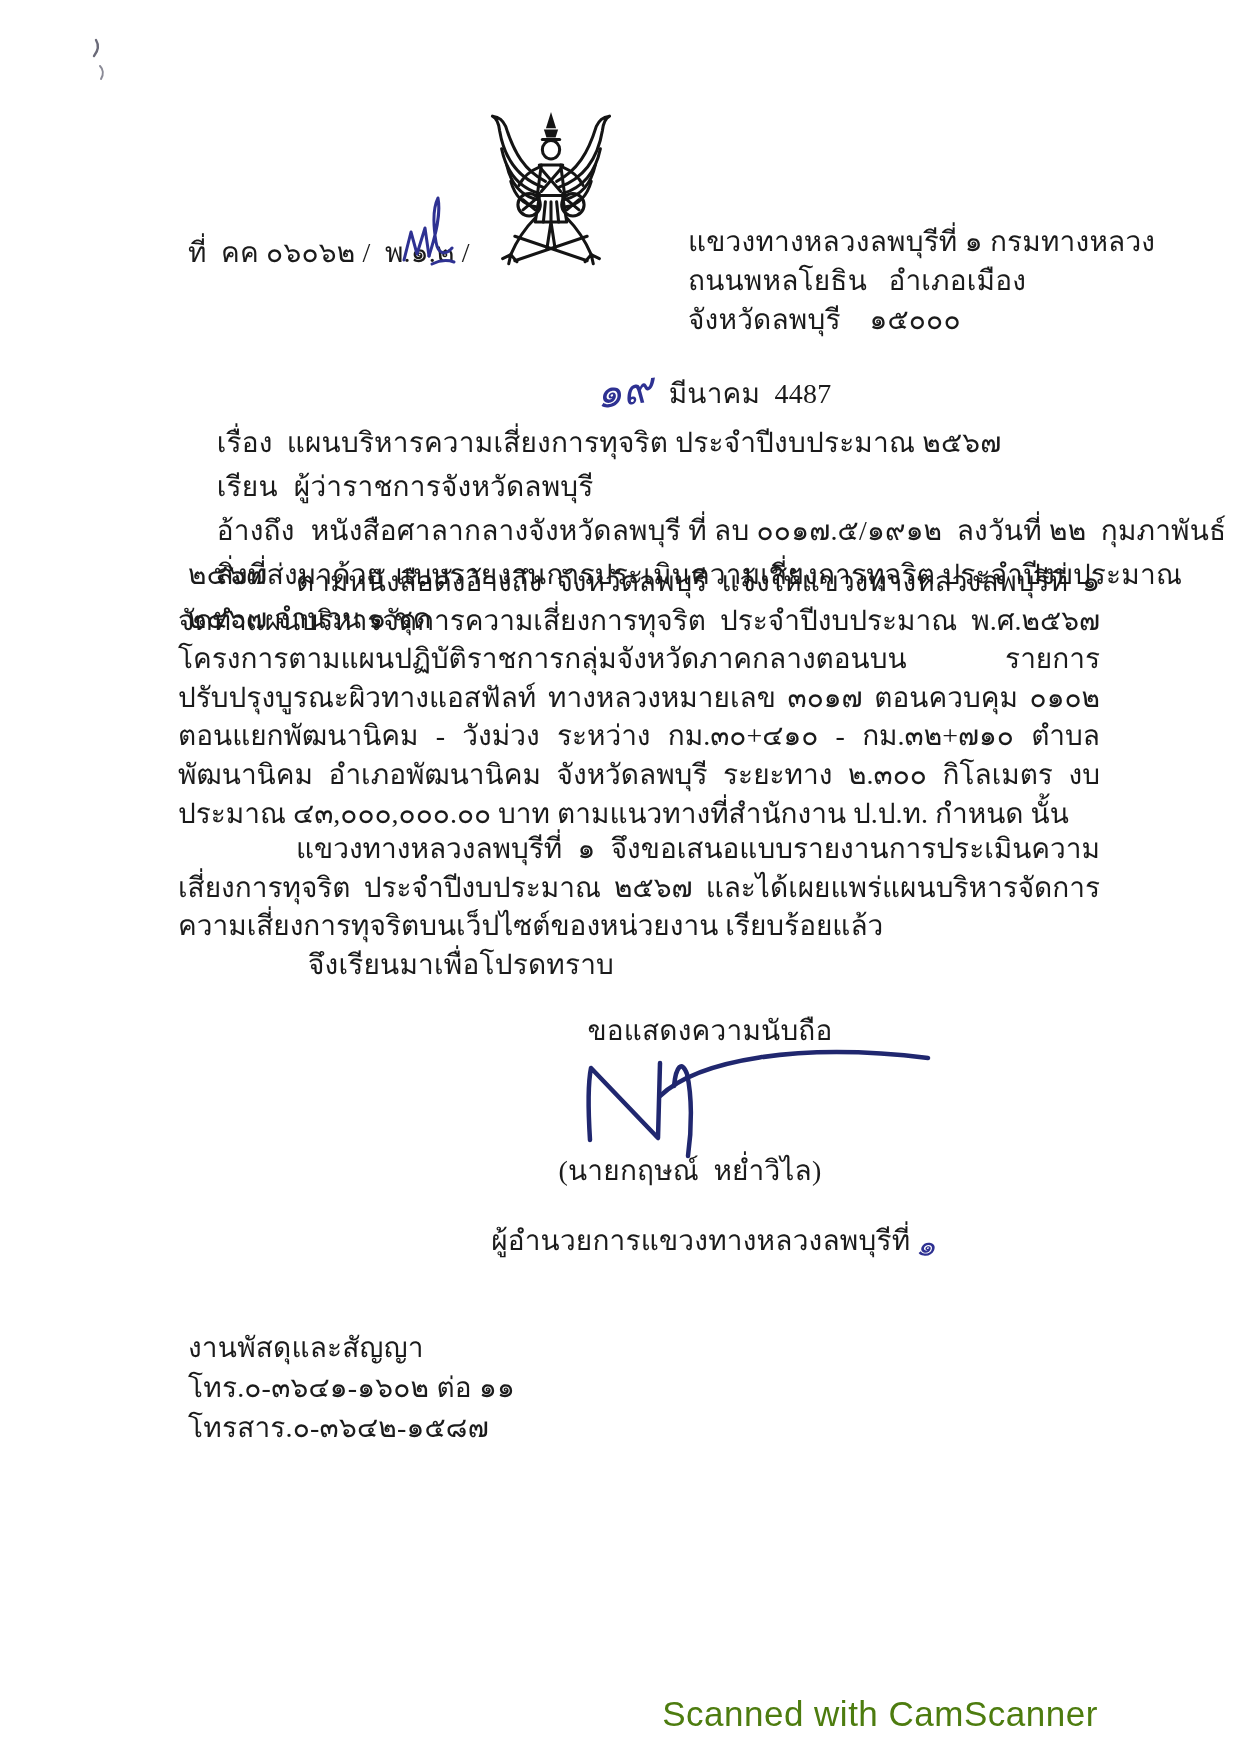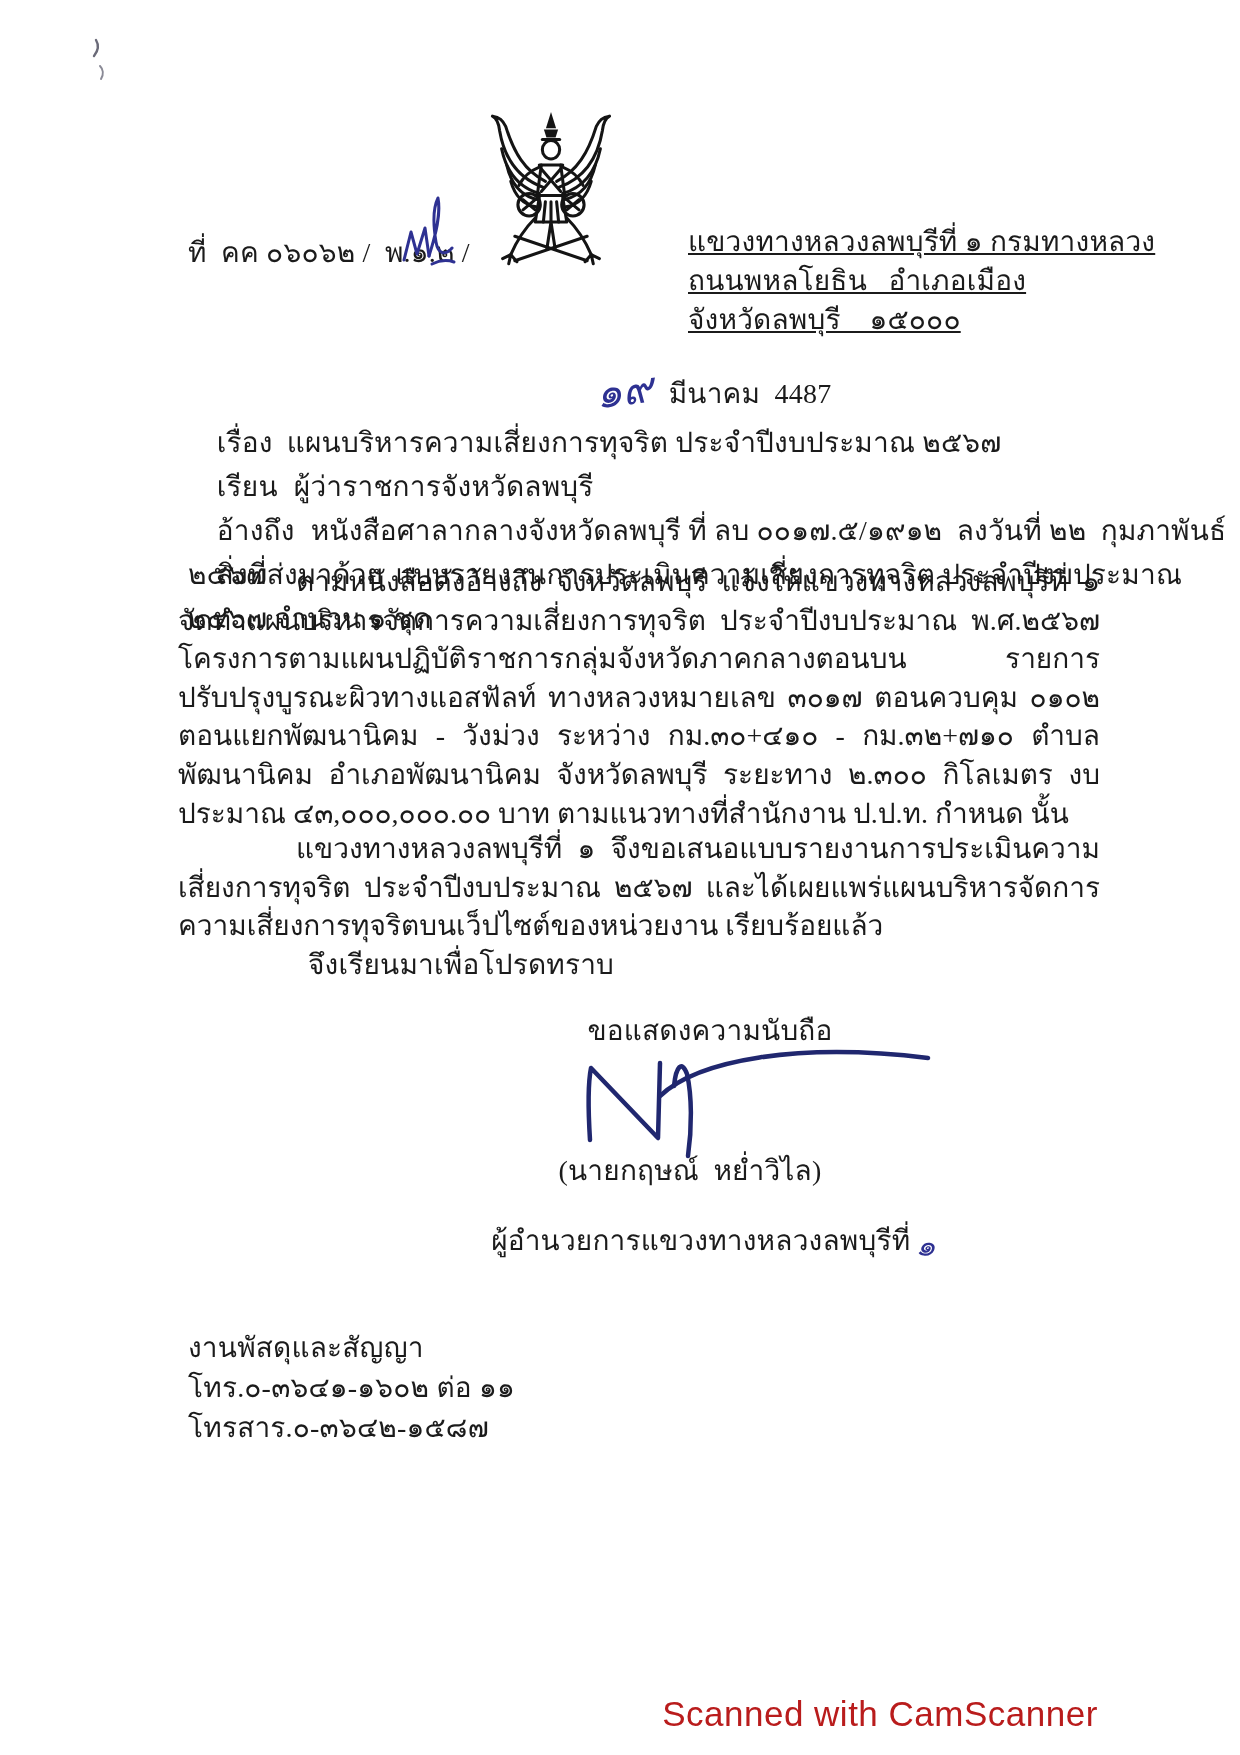--- a/index.html
+++ b/index.html
@@ -36,21 +36,21 @@
     font-size:30px;
     transform:rotate(10deg) translateY(6px);
     font-style:italic;
     margin-left:8px;
     line-height:1;
   }
   .center{text-align:center;}
   .watermark{
     font-family:"Liberation Sans","DejaVu Sans",sans-serif;
     font-size:35px;
-    color:#b91c1c;
+    color:#4d7c0f;
     letter-spacing:0.5px;
   }
   svg{display:block;}
 </style>
 </head>
 <body>
 
 <div class="page">
 
   <svg class="abs" style="left:84px;top:36px;" width="36" height="48" viewBox="0 0 36 48">
@@ -95,21 +95,21 @@
   <div class="abs t" style="left:188px;top:230px;">ที่  คค ๐๖๐๖๒ /  พ.๑.๒ /</div>
 
   <svg class="abs" style="left:398px;top:188px;" width="60" height="80" viewBox="0 0 60 80">
     <g fill="none" stroke="#2e3192" stroke-width="3" stroke-linecap="round" stroke-linejoin="round">
       <path d="M6,72 L13,44 L19,66 L27,40 L31,68"></path>
       <path d="M31,68 C38,46 43,26 40,10 C35,20 35,36 38,54 C40,66 47,68 54,60"></path>
       <path d="M34,76 C42,72 50,72 56,74"></path>
     </g>
   </svg>
 
-  <div class="abs" style="left:688px;top:222px;line-height:39px;text-decoration:underline;">
+  <div class="abs" style="left:688px;top:222px;line-height:39px;">
     <div class="t">แขวงทางหลวงลพบุรีที่ ๑ กรมทางหลวง</div>
     <div class="t">ถนนพหลโยธิน   อำเภอเมือง</div>
     <div class="t">จังหวัดลพบุรี    ๑๕๐๐๐</div>
   </div>
 
   <div class="abs t" style="left:566px;top:336px;">
     <span class="pen hand-day">๑๙</span><span>มีนาคม  4487</span>
   </div>
 
   <div class="abs t" style="left:188px;top:388px;">

